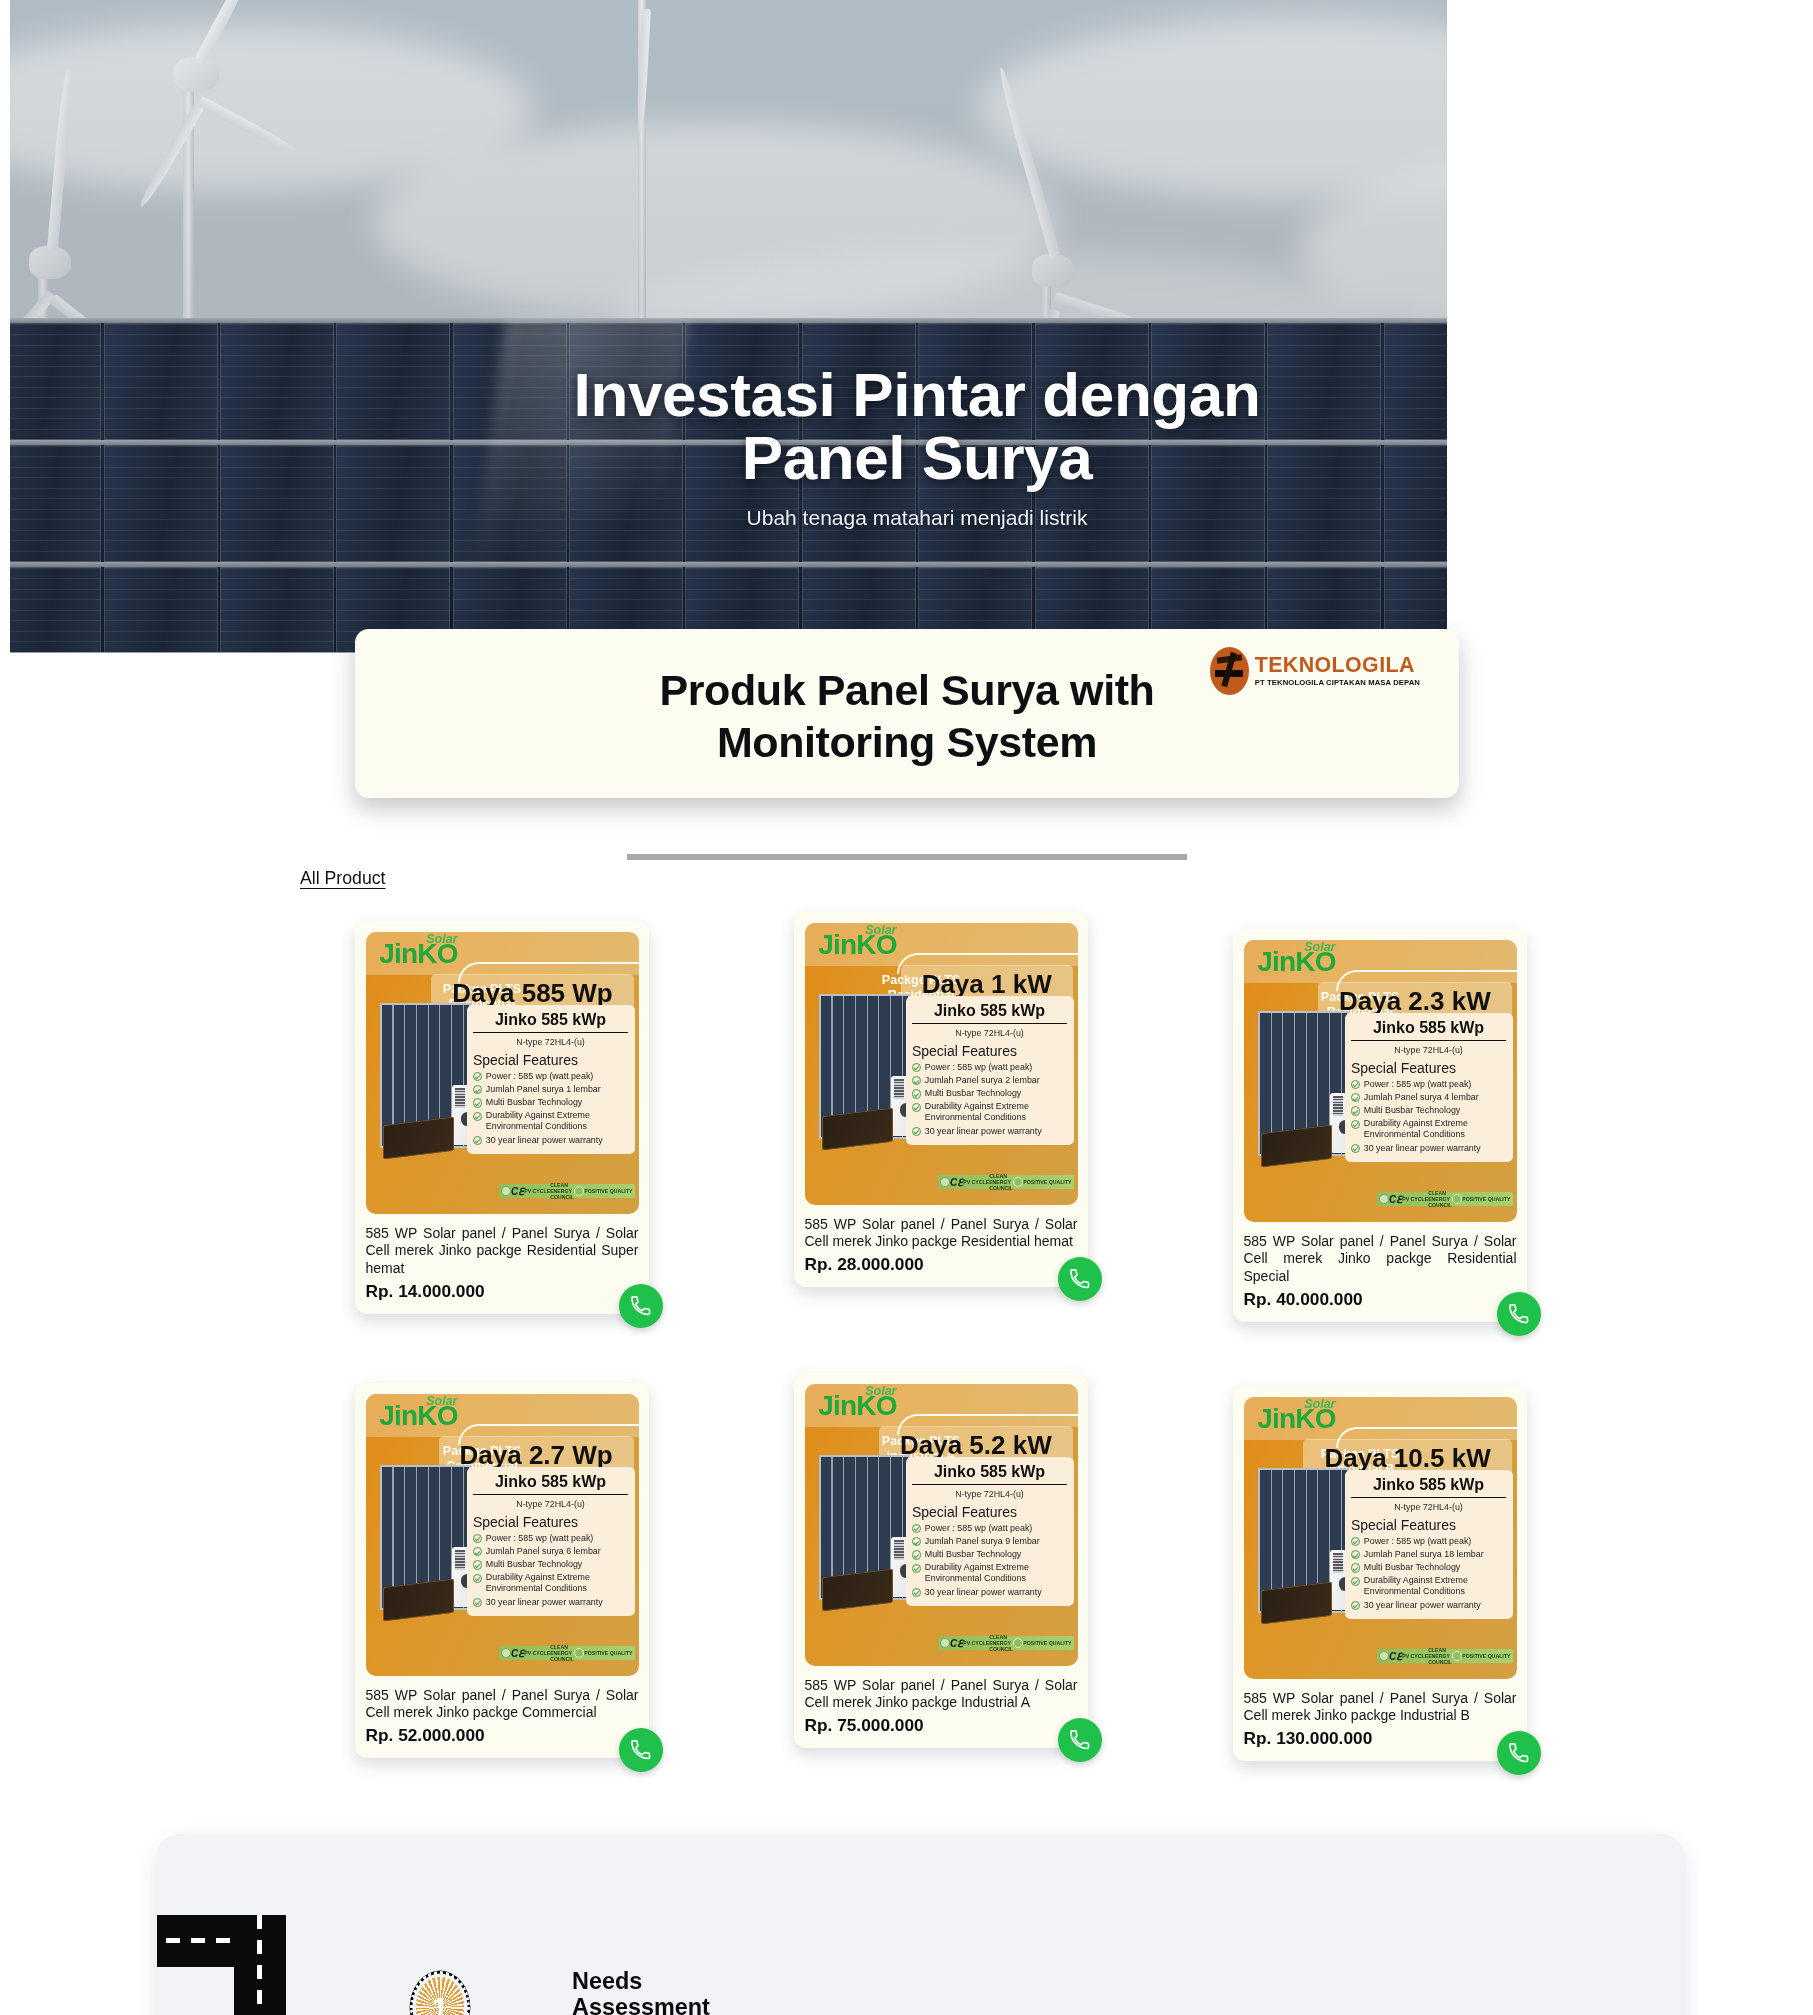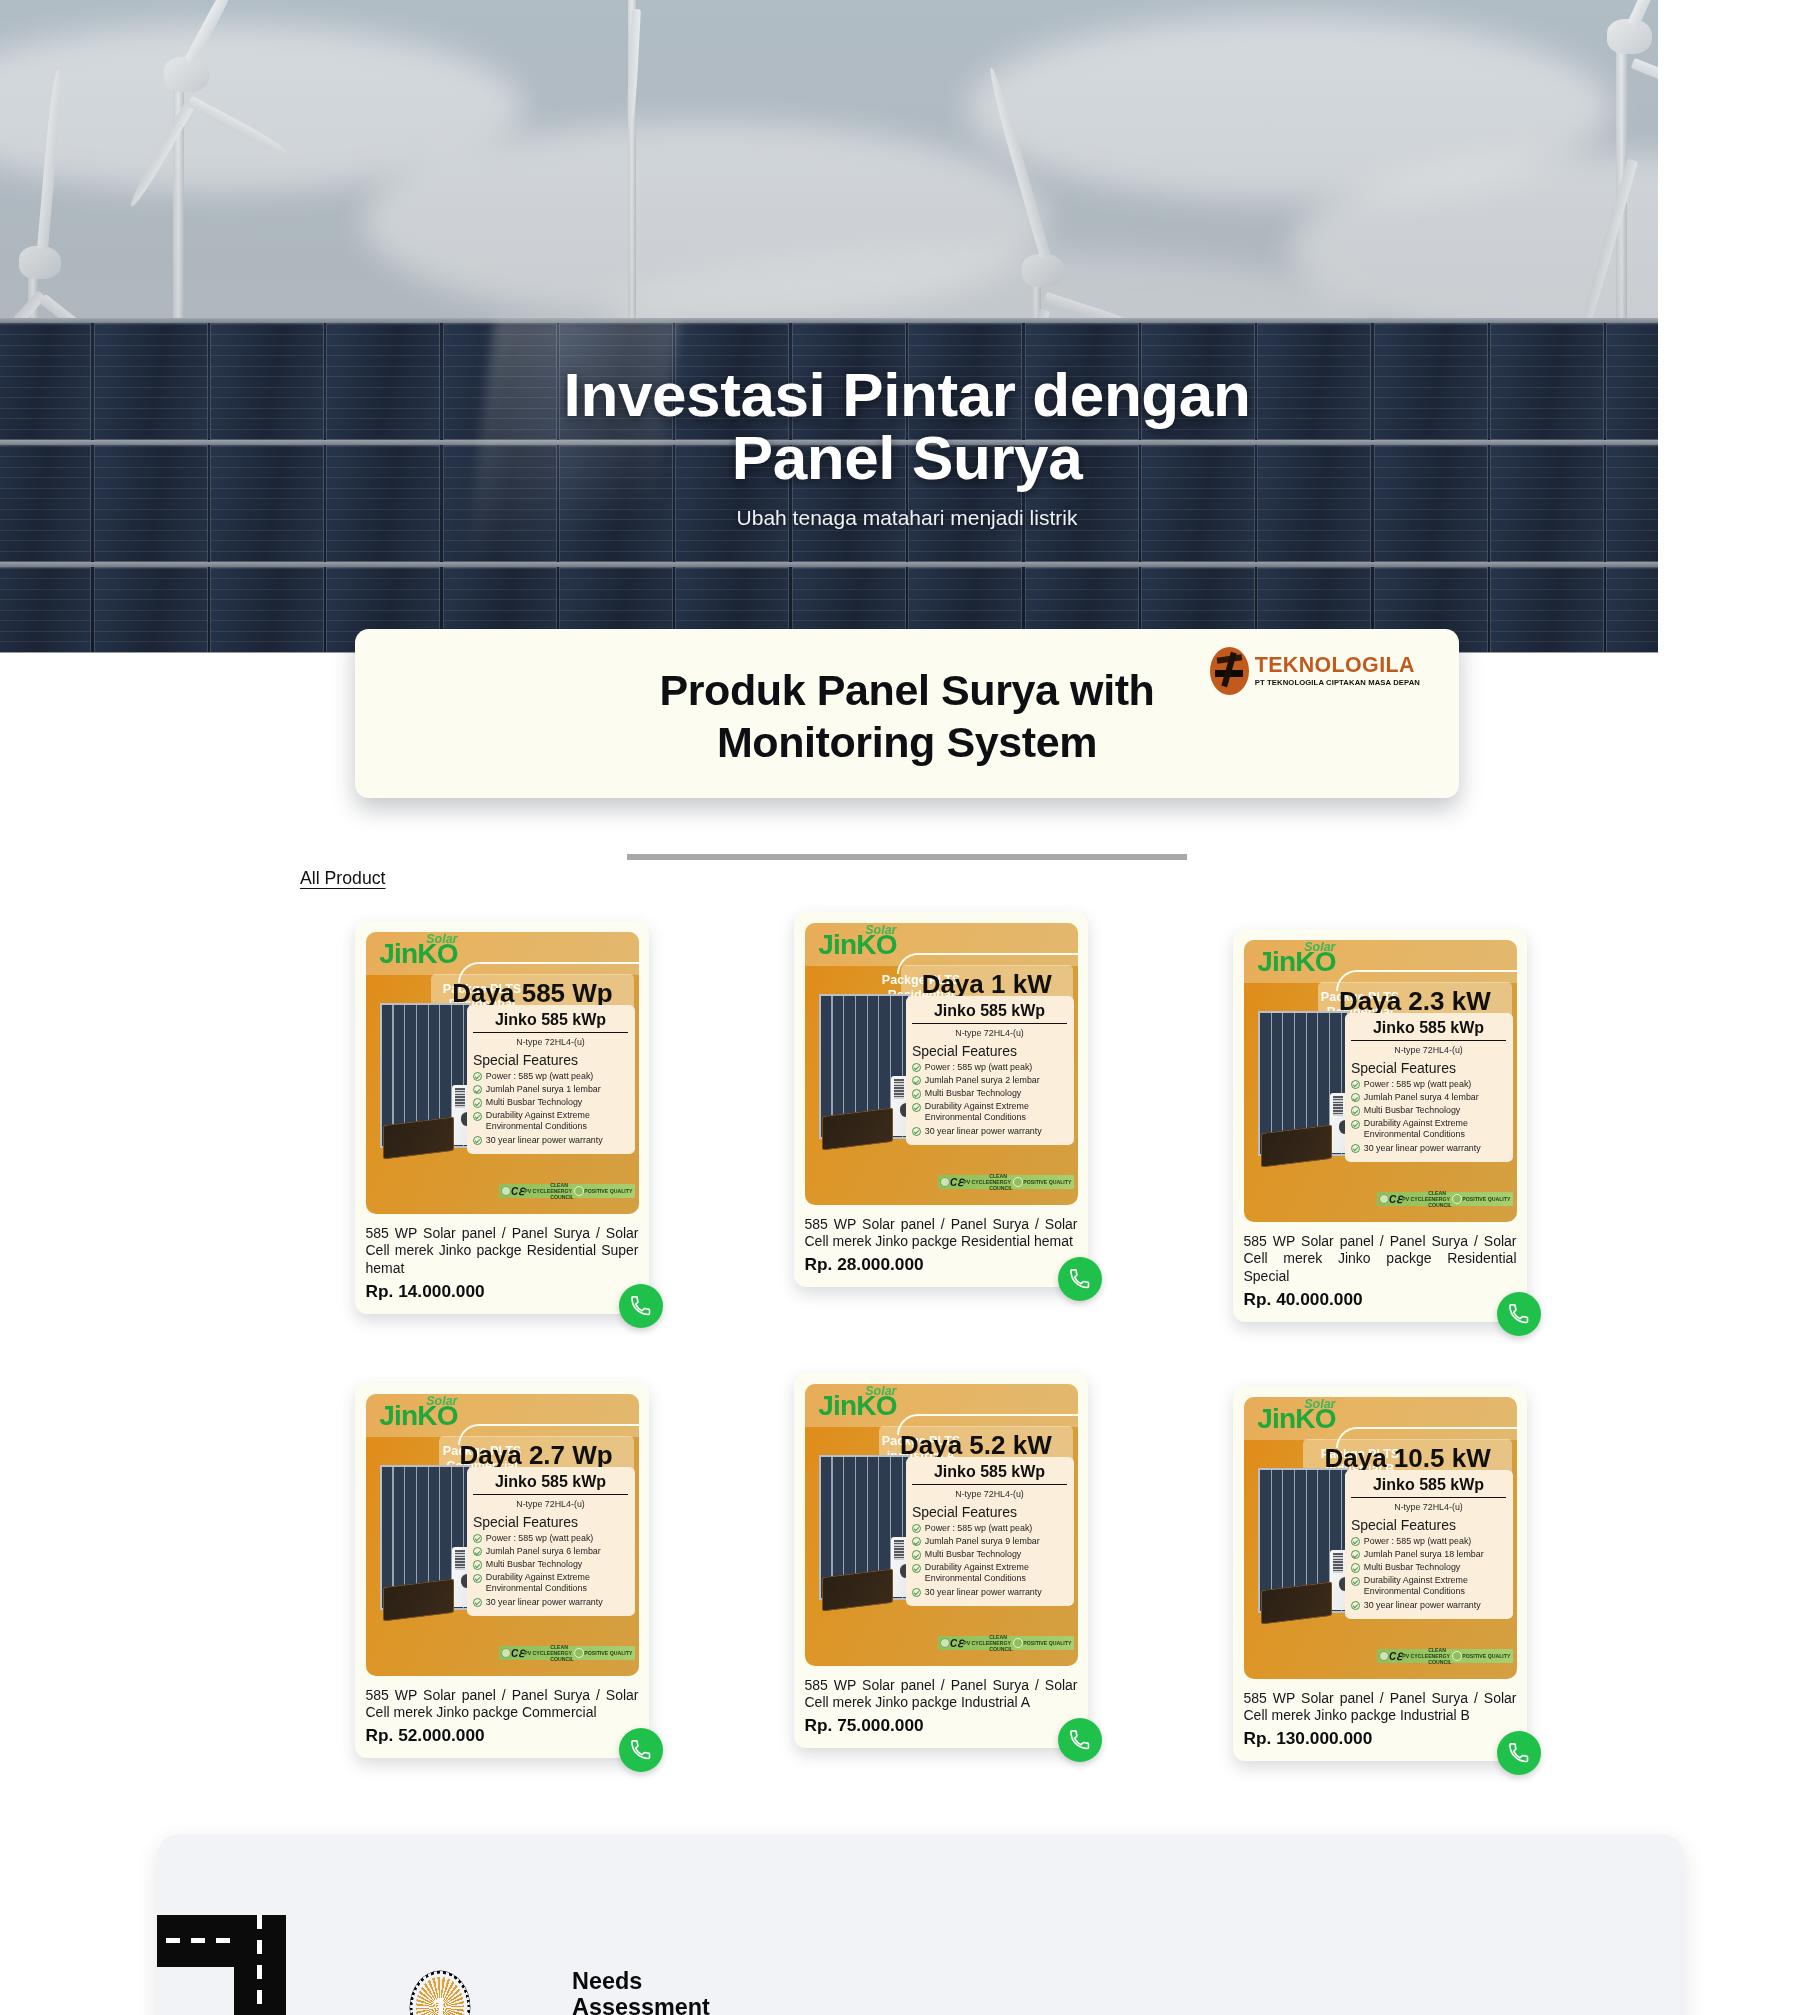--- a/index.html
+++ b/index.html
@@ -1,20 +1,20 @@
 <!DOCTYPE html>
 <html style="font-size:6.4px"><head>
 <meta charset="utf-8">
 <style>
   * { margin:0; padding:0; box-sizing:border-box; }
   html,body { width:1814px; height:2821px; background:#ffffff;
               font-family:"Liberation Sans", sans-serif; overflow:hidden; }
 
   
-  .hero { position:absolute; left:0; top:0; width:1658px; height:653px; overflow:hidden;
+  .hero { position:absolute; left:10px; top:0; width:1437px; height:653px; overflow:hidden;
           background:linear-gradient(#b9c5cd 0%, #c3ccd2 40%, #cfd6d9 62%, #b9c2c8 100%); }
   .sky { position:absolute; inset:0; }
   .cloud { position:absolute; background:rgba(255,255,255,.55); border-radius:50%; filter:blur(15.3px); }
   .turbine { position:absolute; transform-origin:center; }
   .t-mast { position:absolute; background:linear-gradient(90deg,#d9dde0,#f2f4f5,#c9ced2); border-radius:1.6px; }
   .t-hub { position:absolute; background:linear-gradient(135deg,#f4f6f7,#d4d9dd); border-radius:40% 46% 42% 40%; }
   .t-blade { position:absolute; background:linear-gradient(90deg,#f5f7f8,#dfe3e6); border-radius:50% 50% 2.4px 2.4px; transform-origin:50% 100%; }
 
   
   .panels { position:absolute; left:0; top:318px; width:1814px; height:334px; overflow:hidden;

